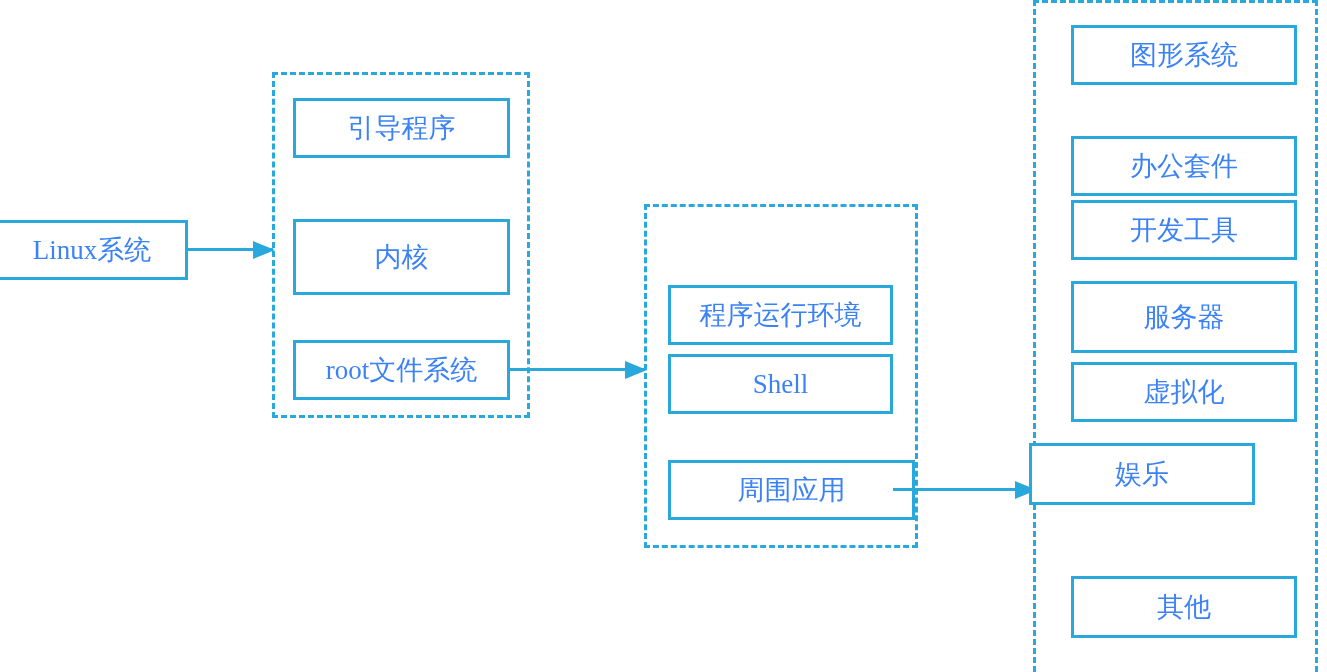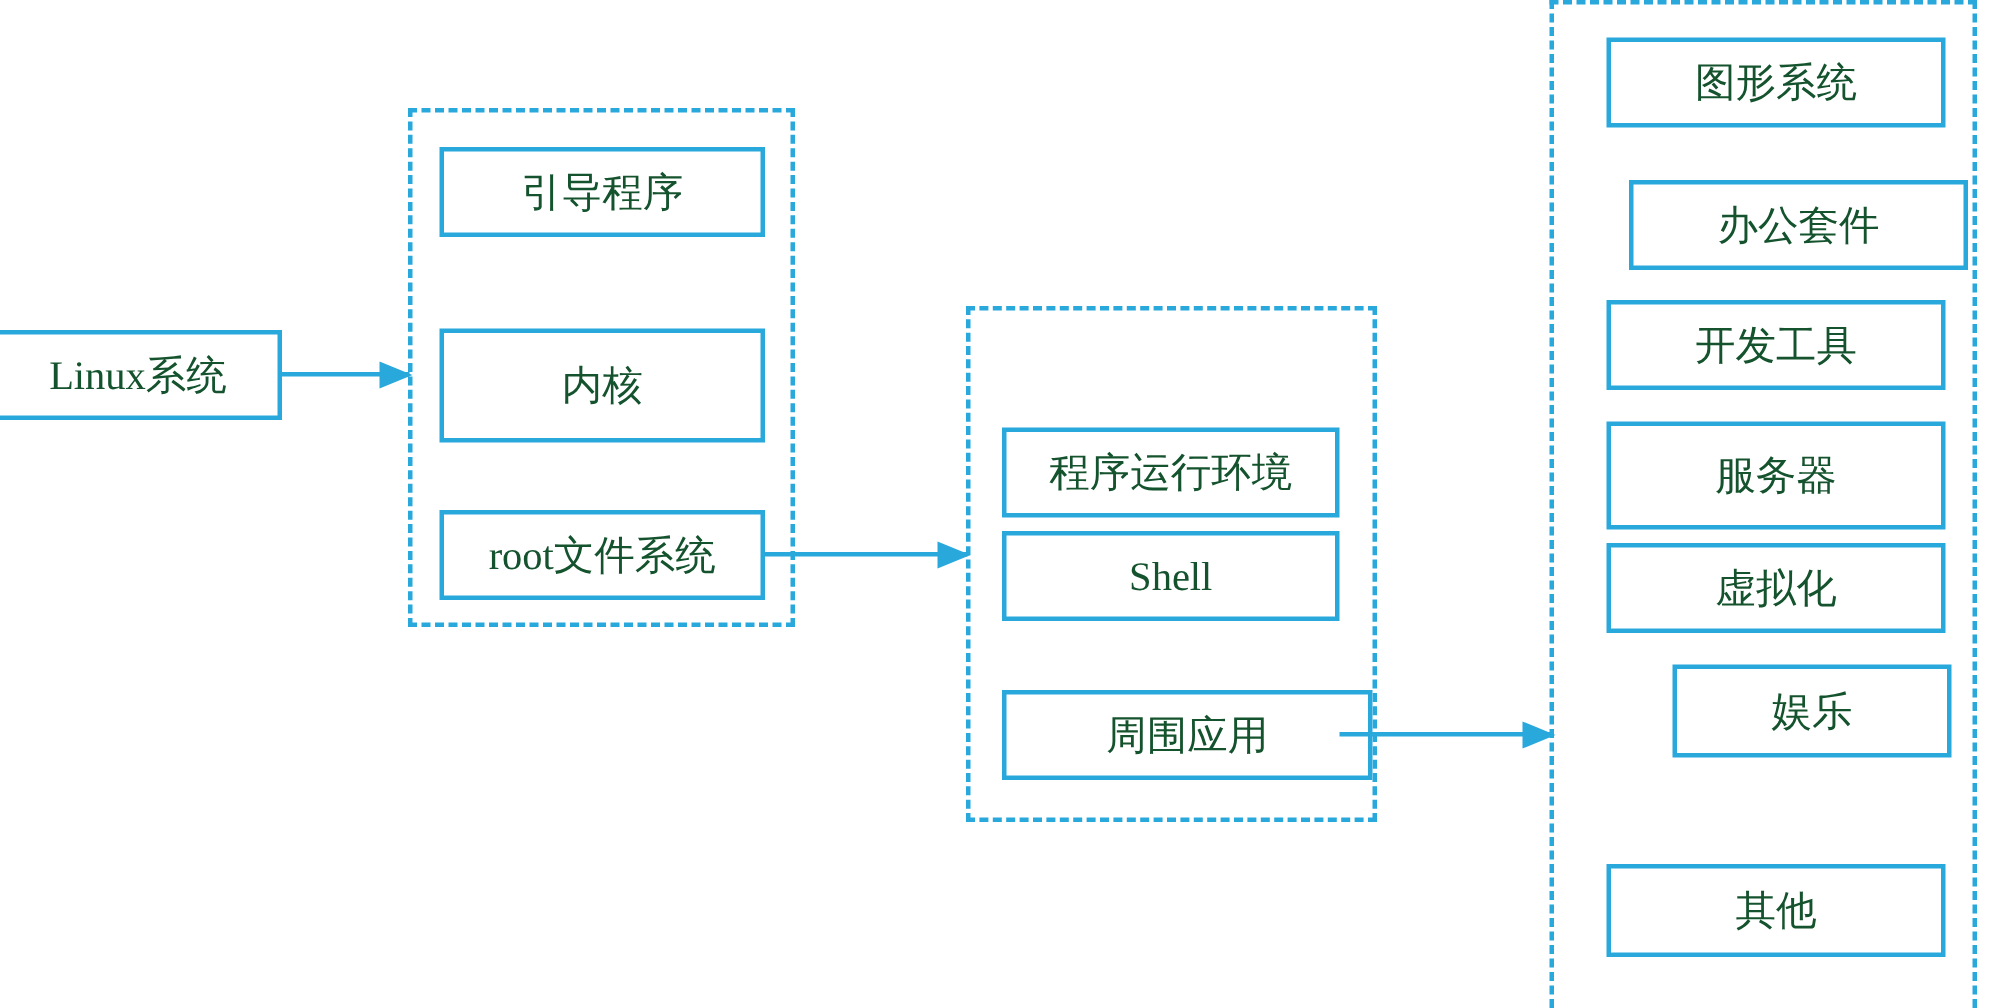--- a/index.html
+++ b/index.html
@@ -16,21 +16,21 @@
     font-family: "Liberation Serif", "DejaVu Serif", serif;
   }
   .solid-box {
     position: absolute;
     box-sizing: border-box;
     border: 3px solid #29a8dc;
     background: #ffffff;
     display: flex;
     align-items: center;
     justify-content: center;
-    color: #14532d;
+    color: #3b82f6;
     font-size: 27px;
     line-height: 1;
     white-space: nowrap;
   }
   .group-box {
     position: absolute;
     box-sizing: border-box;
     border: 3px dashed #29a8dc;
     background: transparent;
   }
@@ -94,37 +94,37 @@
   </div>
 
   <div class="arrow" style="left:893px; top:488px; width:142px;"></div>
 
   <div class="group-box" style="left:1033px; top:0px; width:285px; height:690px;"></div>
 
   <div class="solid-box" style="left:1071px; top:25px; width:226px; height:60px;">
     <span>图形系统</span>
   </div>
 
-  <div class="solid-box" style="left:1071px; top:120px; width:226px; height:60px;margin-left:15px;">
+  <div class="solid-box" style="left:1071px; top:136px; width:226px; height:60px;">
     <span>办公套件</span>
   </div>
 
   <div class="solid-box" style="left:1071px; top:200px; width:226px; height:60px;justify-content:center;">
     <span>开发工具</span>
   </div>
 
   <div class="solid-box" style="left:1071px; top:281px; width:226px; height:72px;align-items:center;">
     <span>服务器</span>
   </div>
 
   <div class="solid-box" style="left:1071px; top:362px; width:226px; height:60px;">
     <span>虚拟化</span>
   </div>
 
-  <div class="solid-box" style="left:1115px; top:443px; width:186px; height:62px;">
+  <div class="solid-box" style="left:1029px; top:443px; width:226px; height:62px;">
     <span>娱乐</span>
   </div>
 
   <div class="solid-box" style="left:1071px; top:576px; width:226px; height:62px;">
     <span>其他</span>
   </div>
 
 </div>
 
 </body></html>

